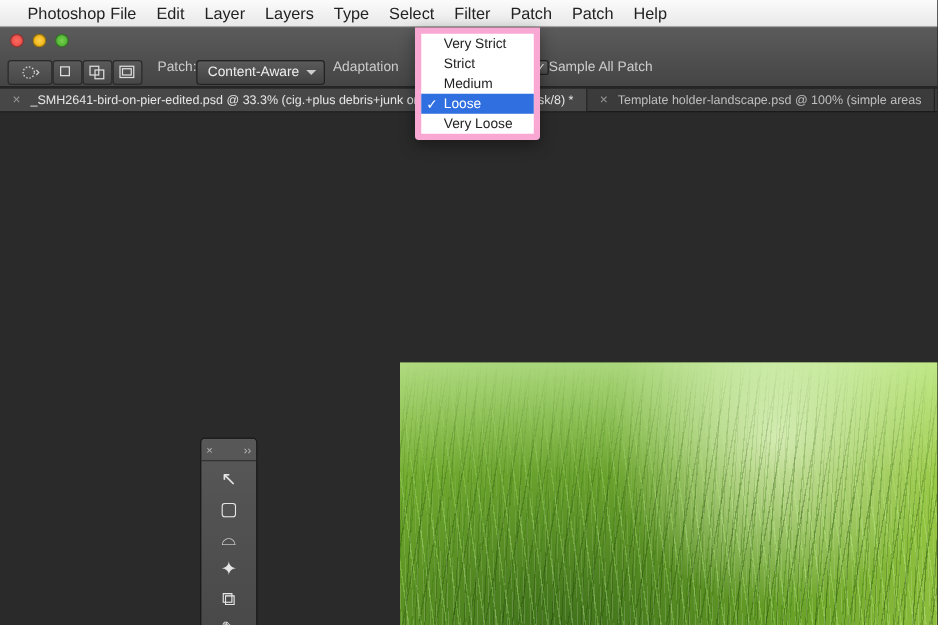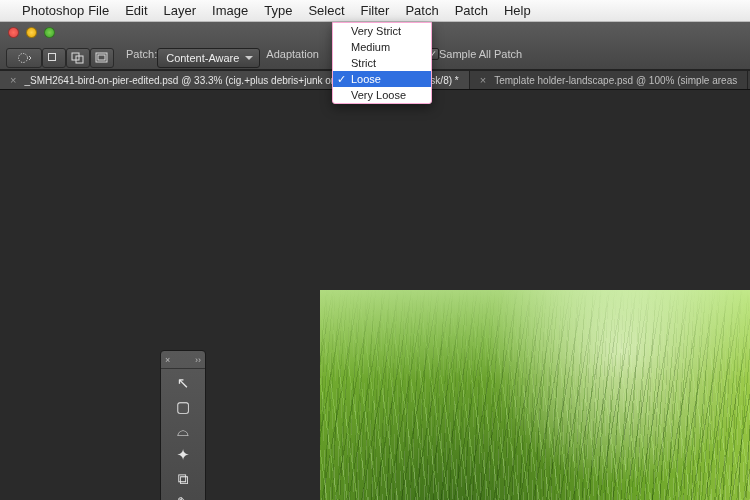--- a/index.html
+++ b/index.html
@@ -41,36 +41,36 @@
 }
 .image::after { background:
  repeating-linear-gradient(88deg, transparent 0 4px, rgba(255,255,255,.22) 4px 4.7px),
  repeating-linear-gradient(93deg, transparent 0 7px, rgba(20,50,5,.35) 7px 7.8px);
  mask: linear-gradient(180deg, transparent 0%, rgba(0,0,0,.6) 55%, #000 100%);
  -webkit-mask: linear-gradient(180deg, transparent 0%, rgba(0,0,0,.6) 55%, #000 100%);
 }
 .toolpanel { position: absolute; top: 260px; left: 160px; width: 46px; background: linear-gradient(#585858,#474747); border: 1px solid #1a1a1a; border-radius: 4px; padding: 4px 0; display: flex; flex-direction: column; align-items: center; gap: 2px; }
 .toolpanel .hdr { width: 100%; display: flex; justify-content: space-between; padding: 0 4px 3px; font-size: 9px; color: #bbb; border-bottom: 1px solid #333; }
 .tool { width: 26px; height: 24px; display: flex; align-items: center; justify-content: center; color: #e6e6e6; font-size: 15px; border-radius: 2px; }
-.popup { position: absolute; top: 22px; left: 332px; width: 100px; background: #fff; border: 1px solid #f9a8d4; border-radius: 0 0 3px 3px; box-shadow: 0 4px 12px rgba(0,0,0,.4); font-size: 11px; color: #222; z-index: 50; }
+.popup { position: absolute; top: 22px; left: 332px; width: 100px; background: #fff; border: 5px solid #f9a8d4; border-radius: 0 0 3px 3px; box-shadow: 0 4px 12px rgba(0,0,0,.4); font-size: 11px; color: #222; z-index: 50; }
 .popup .row { padding: 2px 8px 2px 18px; position: relative; cursor: default; }
 .popup .row.sel { background: #2f6fe0; color: #fff; }
 .popup .row .tick { position: absolute; left: 4px; }
 svg { display: block; }
 </style>
 </head>
 <body>
 
 <div class="menubar">
   <span class="apple"></span>
   <span class="appname">Photoshop</span>
   <span class="mitem">File</span>
   <span class="mitem">Edit</span>
   <span class="mitem">Layer</span>
-  <span class="mitem">Image</span>
+  <span class="mitem">Layers</span>
   <span class="mitem">Type</span>
   <span class="mitem">Select</span>
   <span class="mitem">Filter</span>
   <span class="mitem">Patch</span>
   <span class="mitem">Patch</span>
   <span class="mitem">Help</span>
 </div>
 
 <div class="chrome">
   <div class="traffic">
@@ -142,18 +142,18 @@
         <div class="tool">✦</div>
         <div class="tool">⧉</div>
         <div class="tool">✎</div>
       </div>
   </div>
 </div>
 
 <div class="popup">
   <div id="popup-holder">
       <div class="row"><span>Very Strict</span></div>
+      <div class="row"><span>Strict</span></div>
       <div class="row"><span>Medium</span></div>
-      <div class="row"><span>Strict</span></div>
       <div class="row sel"><span class="tick">✓</span><span>Loose</span></div>
       <div class="row"><span>Very Loose</span></div>
     </div>
 </div>
 
 </body></html>

